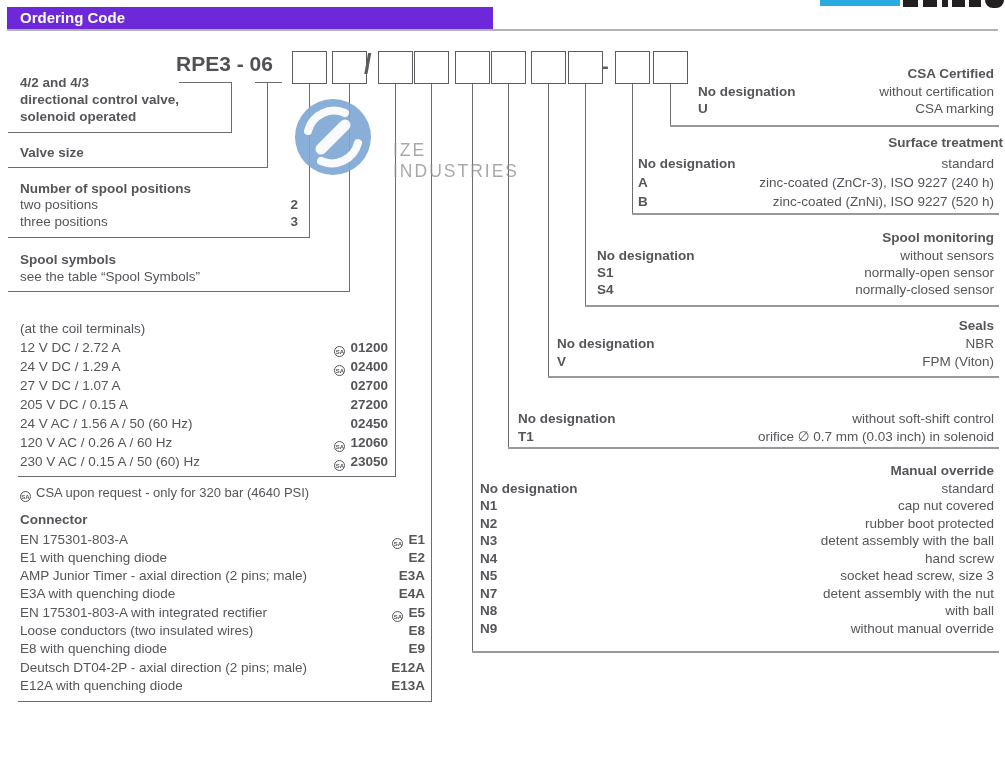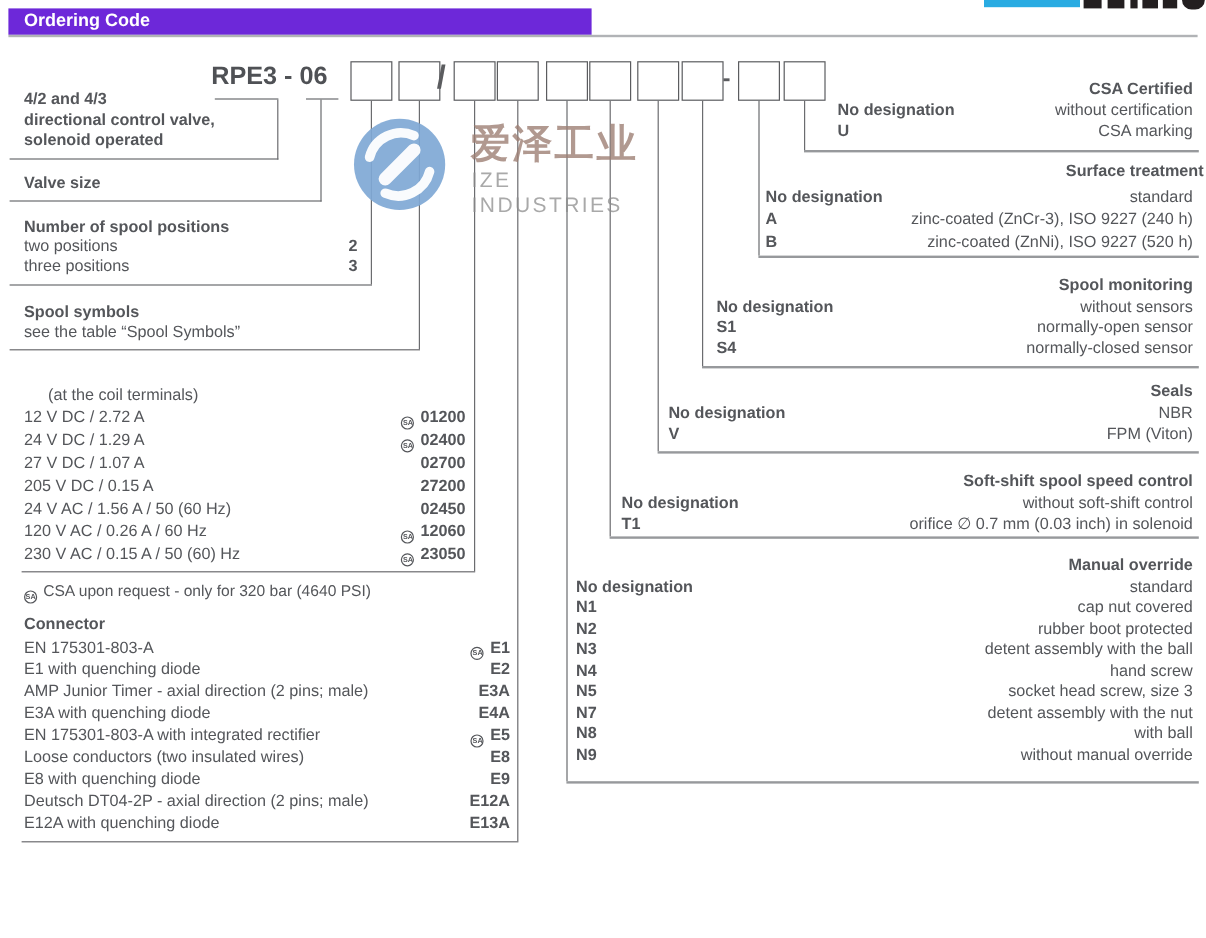--- a/index.html
+++ b/index.html
@@ -120,21 +120,21 @@
       </div>
       <div class="lrow" style="top: 212.7px;">
         <span class="lbl">three positions</span>
         <span class="rcode">3</span>
       </div>
     </div>
 
   <div class="t b" style="left:20px;top:251px;">Spool symbols</div>
   <div class="t" style="left:20px;top:268px;">see the table “Spool Symbols”</div>
 
-  <div class="t" style="left:20px;top:320px;margin-left:20px;">(at the coil terminals)</div>
+  <div class="t" style="left:20px;top:320px;">(at the coil terminals)</div>
   <div class="list" style="left:20px;top:0;width:368px;">
 
   <div class="lrow" style="top: 338.5px;">
         <span class="lbl">12 V DC / 2.72 A</span>
         <span class="rcode"><span class="csa-mark">SA</span><span>01200</span></span>
       </div>
       <div class="lrow" style="top: 357.5px;">
         <span class="lbl">24 V DC / 1.29 A</span>
         <span class="rcode"><span class="csa-mark">SA</span><span>02400</span></span>
       </div>
@@ -263,21 +263,20 @@
   <div class="lrow" style="top: 334.5px;">
         <span class="codeL">No designation</span>
         <span class="descR">NBR</span>
       </div>
       <div class="lrow" style="top: 352.5px;">
         <span class="codeL">V</span>
         <span class="descR">FPM (Viton)</span>
       </div>
     </div>
 
-  <div class="t b rt" style="right:11px;top:392px;">Soft-shift spool speed control</div>
   <div class="list" style="left:518px;top:0;width:476px;">
 
   <div class="lrow" style="top: 409.5px;">
         <span class="codeL">No designation</span>
         <span class="descR">without soft-shift control</span>
       </div>
       <div class="lrow" style="top: 427.5px;">
         <span class="codeL">T1</span>
         <span class="descR">orifice ∅ 0.7 mm (0.03 inch) in solenoid</span>
       </div>
@@ -337,17 +336,16 @@
 
   <div class="wm">
     <svg width="78" height="78" viewBox="0 0 78 78">
       <circle cx="39" cy="39" r="38" fill="#7fa8d5" opacity="0.92"></circle>
       <g stroke="#ffffff" stroke-width="8" fill="none" stroke-linecap="round" opacity="0.95">
         <path d="M51 15 A27 27 0 0 0 14 33"></path>
         <path d="M27 63 A27 27 0 0 0 64 45"></path>
       </g>
       <line x1="27" y1="51" x2="51" y2="27" stroke="#ffffff" stroke-width="11" stroke-linecap="round" opacity="0.95"></line>
     </svg>
-    <div class="wm-cn">爱泽工业</div>
     <div class="wm-en">IZE INDUSTRIES</div>
   </div>
 
 </div>
 
 </body></html>

